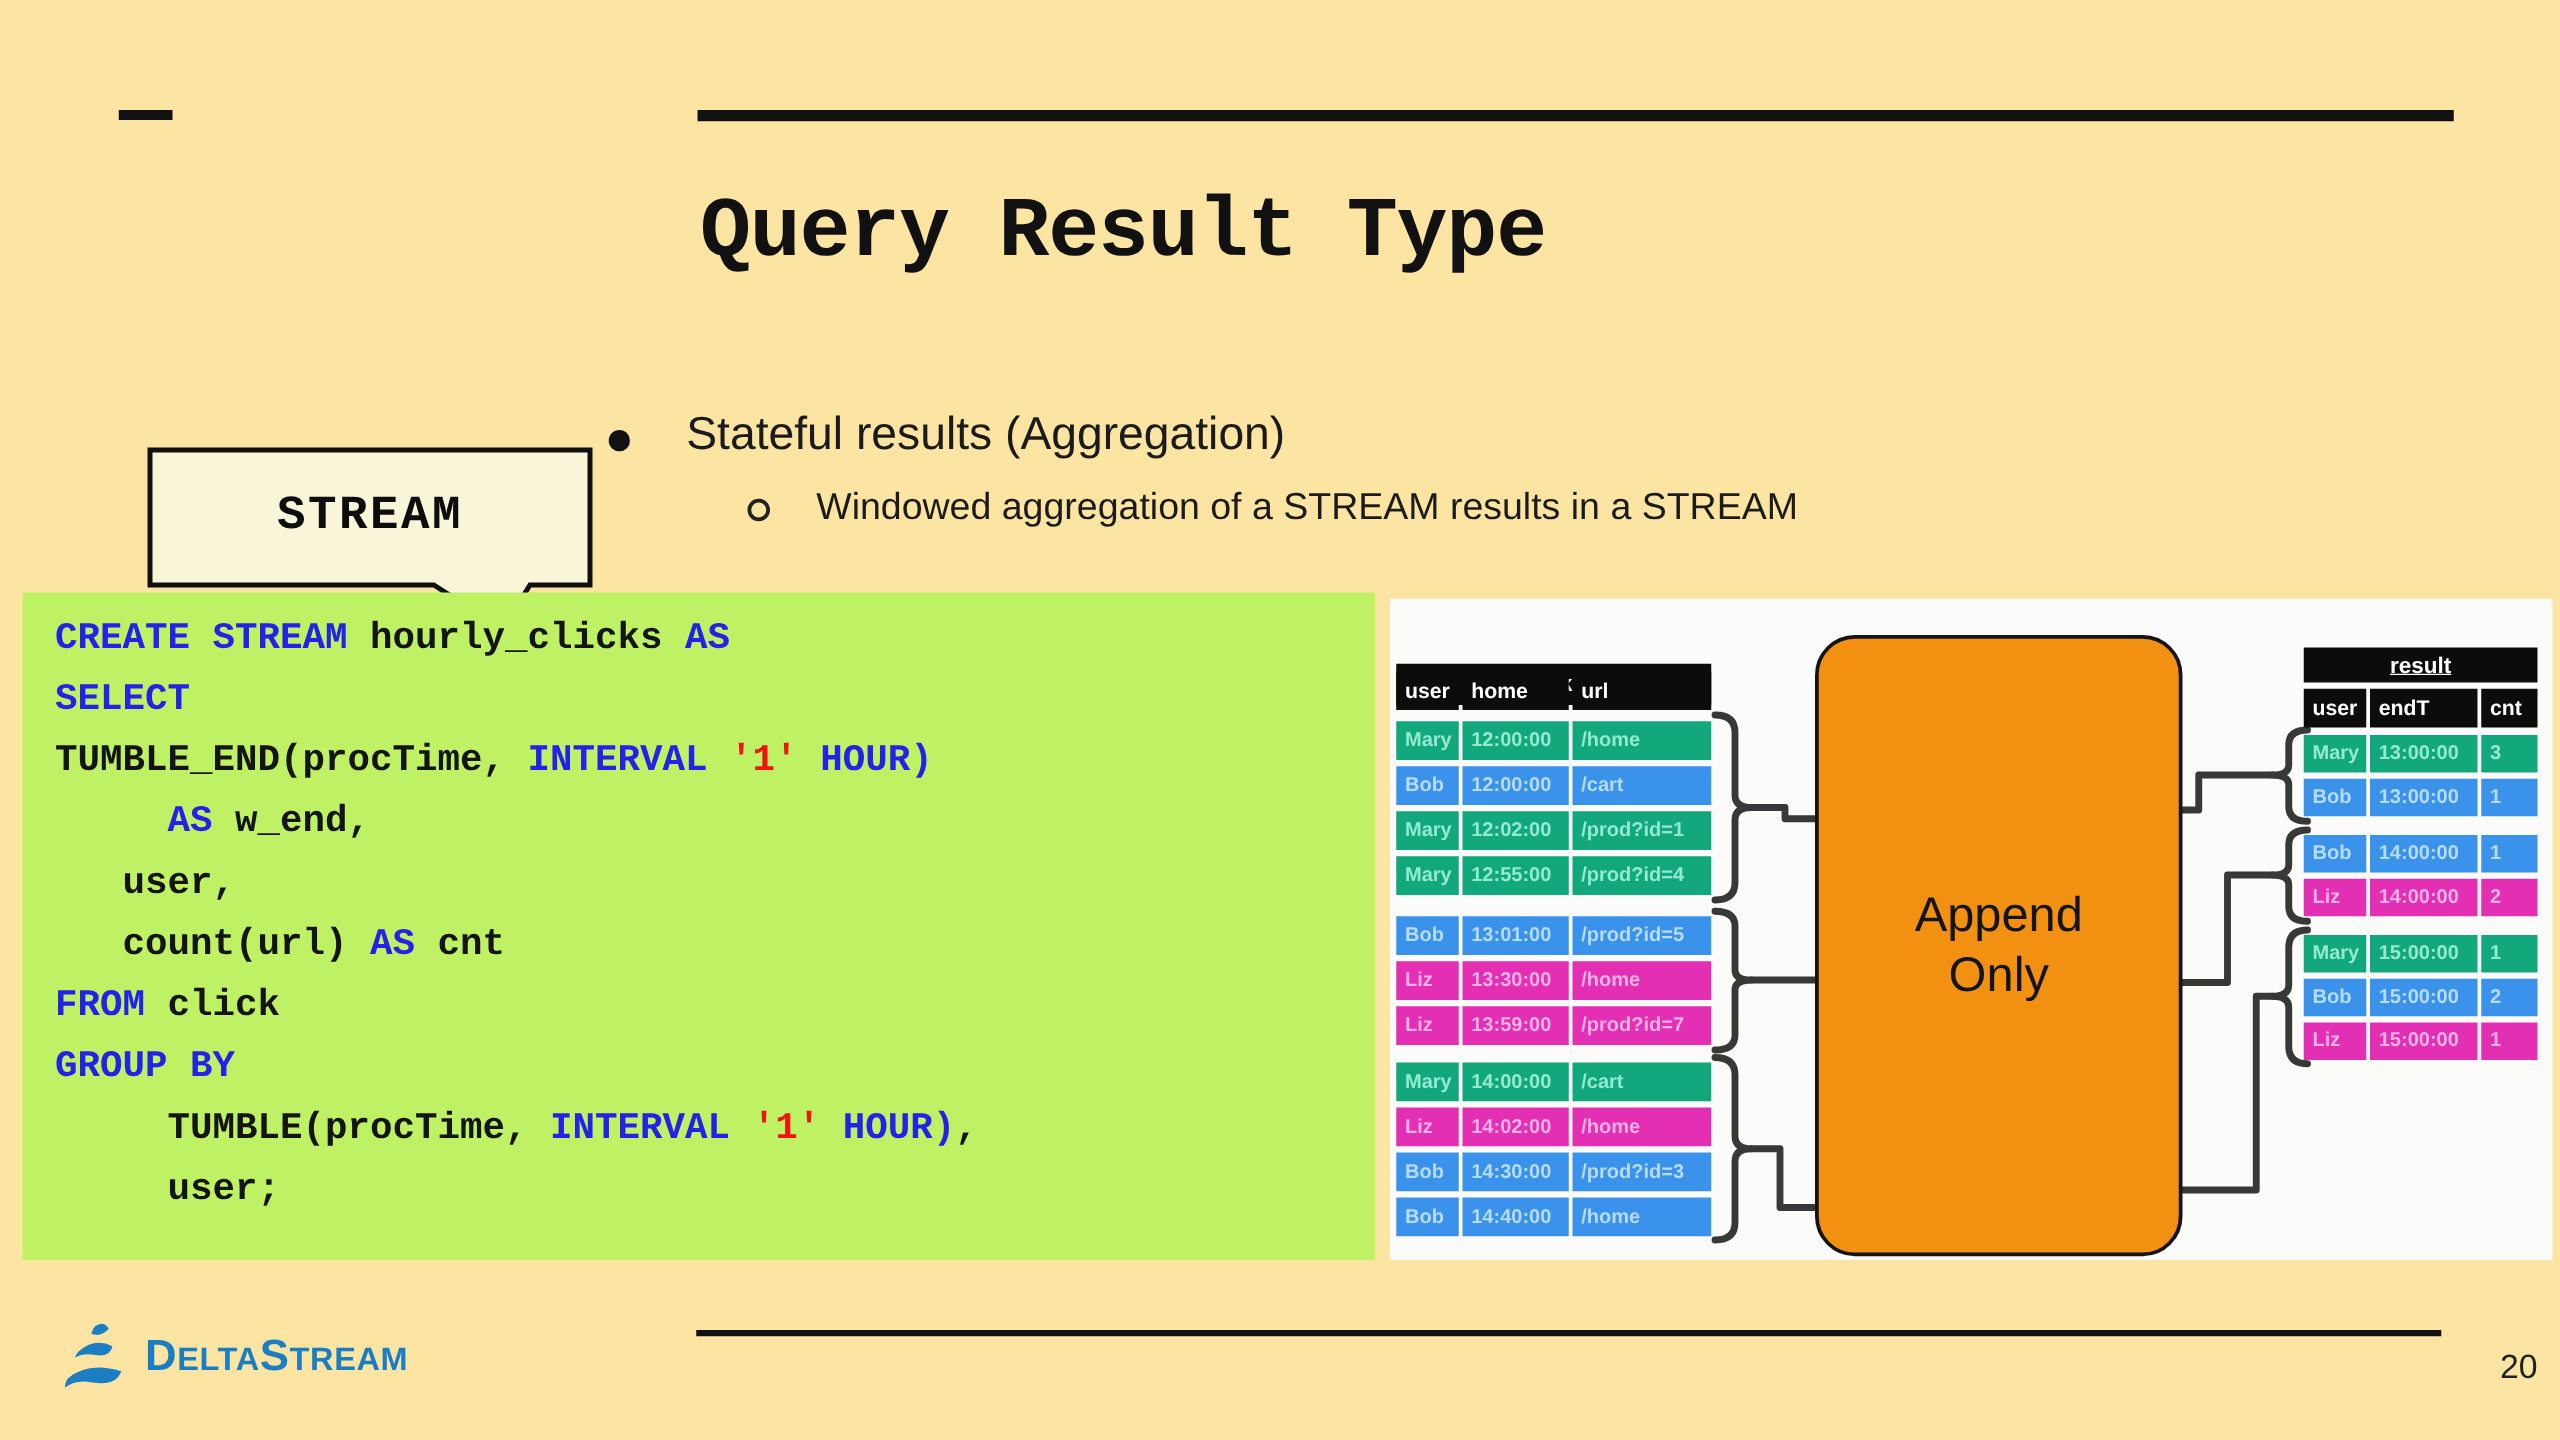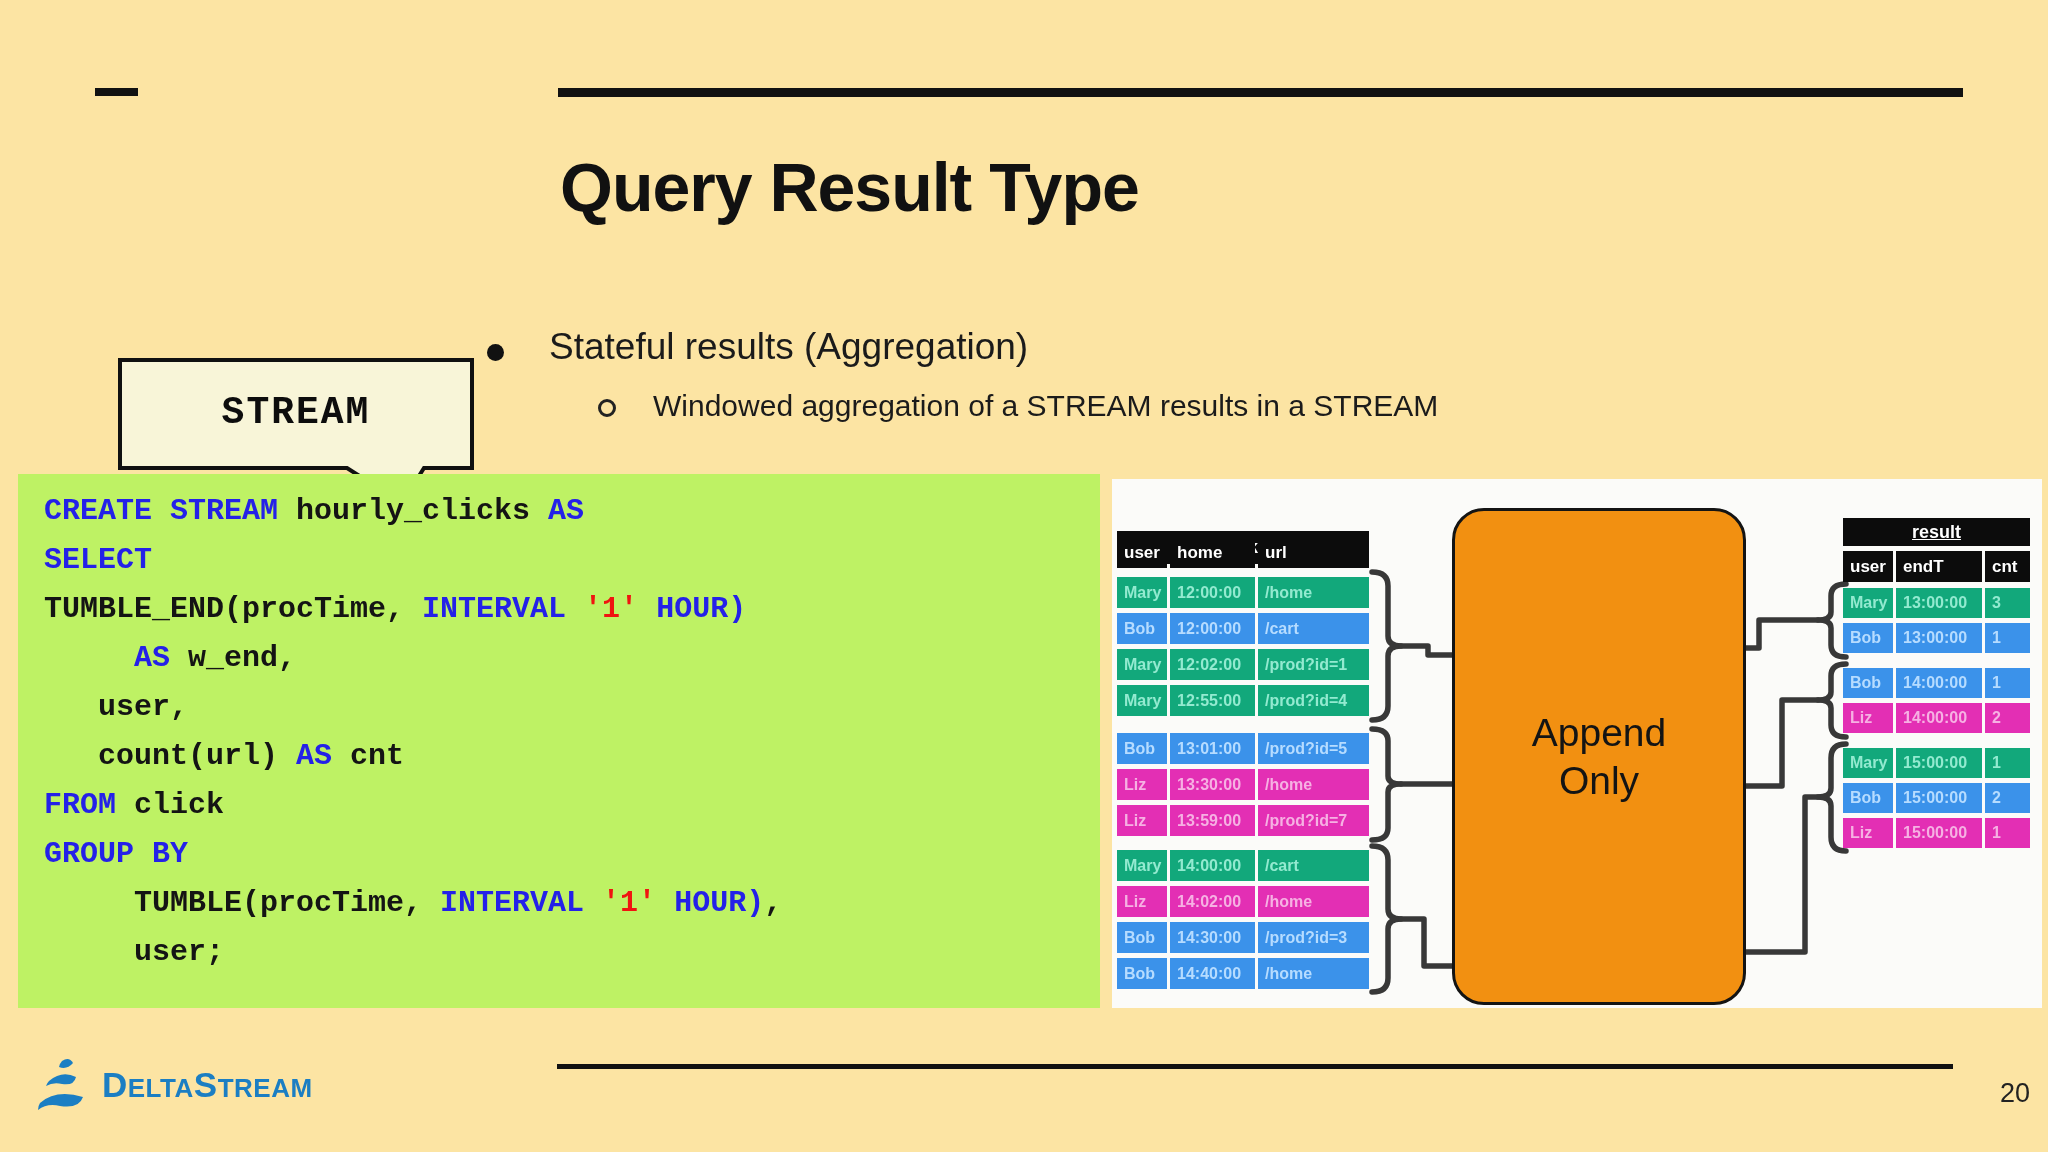--- a/index.html
+++ b/index.html
@@ -5,21 +5,21 @@
   html,body{margin:0;padding:0;background:#fce4a3;}
   .slide{position:relative;width:2048px;height:1152px;background:#fce4a3;overflow:hidden;
          font-family:"Liberation Sans",sans-serif;color:#161616;}
 
   
   .top-dash{position:absolute;left:95px;top:88px;width:43px;height:8px;background:#111;}
   .title-rule{position:absolute;left:558px;top:88px;width:1405px;height:9px;background:#111;}
   .bottom-rule{position:absolute;left:557px;top:1064px;width:1396px;height:5px;background:#111;}
 
   .page-title{position:absolute;left:560px;top:148px;font-size:68px;font-weight:700;
-              letter-spacing:-1px;color:#111;}
+              letter-spacing:-1px;color:#111;font-family:Liberation Mono, monospace;}
 
   .bullet-dot{position:absolute;left:487px;top:344px;width:17px;height:17px;border-radius:50%;background:#111;}
   .bullet-main{position:absolute;left:549px;top:326px;font-size:37px;color:#1b1b1b;}
   .sub-circle{position:absolute;left:598px;top:399px;width:12px;height:12px;border-radius:50%;
               border:3px solid #222;background:transparent;}
   .bullet-sub{position:absolute;left:653px;top:389px;font-size:30px;color:#1b1b1b;}
 
   
   .callout-svg{position:absolute;left:100px;top:350px;}
   .callout-label{position:absolute;left:120px;top:358px;width:352px;height:108px;
@@ -59,21 +59,21 @@
   .clicks-grid.trow{height:31px;}
   .result-grid.trow{height:30px;}
   #clicks-cols{left:1117px;top:537px;width:252px;height:31px;}
   #result-cols{left:1843px;top:551px;width:187px;height:31px;}
   #clicks-cols .hcell,#result-cols .hcell{height:31px;}
   .green  .tcell{background:#12a87b;color:#93ead0;}
   .blue   .tcell{background:#3b92ea;color:#b6dcff;}
   .magenta .tcell{background:#e32fb4;color:#f6b1e3;}
 
   
-  .logo{position:absolute;left:36px;top:1056px;display:flex;align-items:center;}
+  .logo{position:absolute;left:50px;top:1056px;display:flex;align-items:center;}
   .logo-word{margin-left:12px;color:#1b7ec3;font-weight:700;letter-spacing:0.5px;}
   .logo-word .lg{font-size:35px;}
   .logo-word .sm{font-size:26px;}
 
   .page-number{position:absolute;left:2000px;top:1078px;font-size:27px;color:#222;}
 </style>
 </head>
 <body>
 
 <div class="slide">

